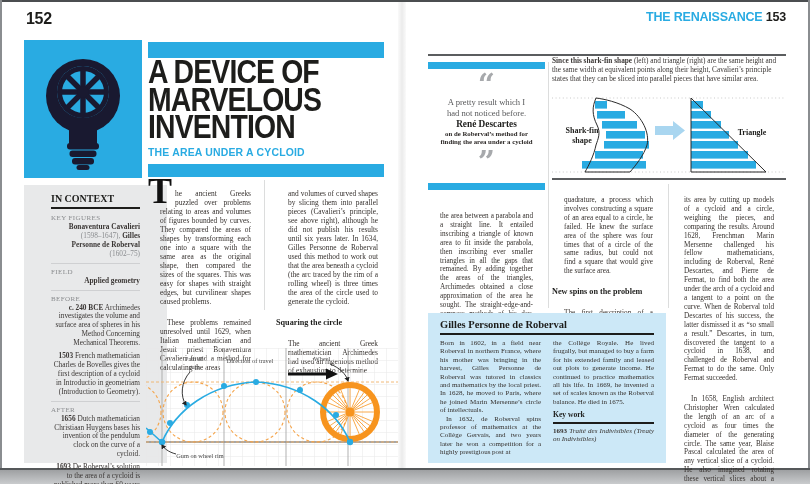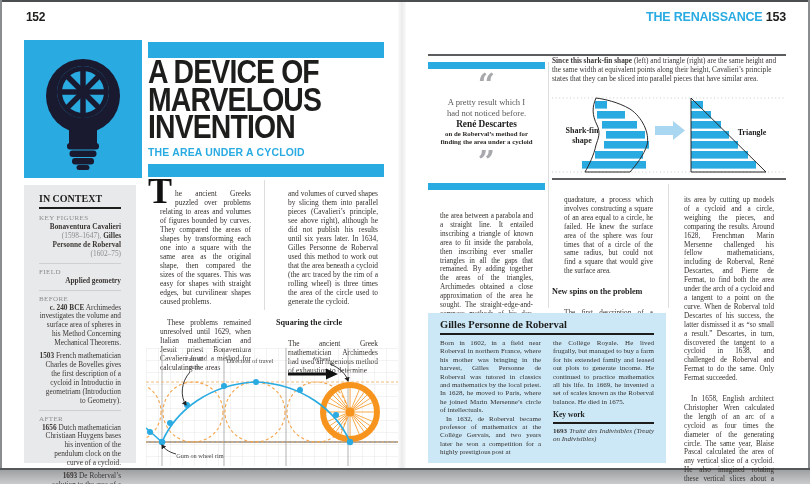--- a/index.html
+++ b/index.html
@@ -10,32 +10,32 @@
   .edge-top{left:0;top:0;width:810px;height:2px;background:#4b4e50;}
   .edge-left{left:0;top:0;width:2px;height:470px;background:#8a8d90;}
   .edge-right{right:0;top:0;width:2px;height:470px;background:#8a8d90;}
   .page-bottom-line{left:0;top:468px;width:810px;height:2px;background:#55585a;}
   .desk{left:0;top:470px;width:810px;height:14px;background:linear-gradient(#9ea0a2,#c9cbcd);}
   .fold{left:398px;top:2px;width:8px;height:466px;background:linear-gradient(to right,rgba(0,0,0,0.02),rgba(0,0,0,0.08),rgba(0,0,0,0.02));}
   .blue{color:#29abe2;}
   .bar-blue{background:#29abe2;}
 
   
-  .pagenum{font-family:"Liberation Sans",sans-serif;font-weight:bold;font-size:12px;color:#1d1d1b;letter-spacing:-0.3px;}
+  .pagenum{font-family:"Liberation Sans",sans-serif;font-weight:bold;font-size:16px;color:#1d1d1b;letter-spacing:-0.3px;}
   .section-hdr{font-family:"Liberation Sans",sans-serif;font-weight:bold;font-size:12.5px;letter-spacing:-0.2px;}
 
   
   .headline{left:148px;top:58px;width:262px;}
   .headline .line{font-family:"Liberation Sans",sans-serif;font-weight:bold;font-size:33px;line-height:27.5px;
                   color:#1d1d1b;transform:scaleX(0.86);transform-origin:left;white-space:nowrap;letter-spacing:-1px;}
   .subtitle{left:148px;top:146px;font-family:"Liberation Sans",sans-serif;font-weight:bold;font-size:11px;
             color:#29abe2;letter-spacing:0.2px;transform:scaleX(0.95);transform-origin:left;white-space:nowrap;}
 
   
-  .context{left:24px;top:185px;width:112px;height:278px;background:#e8e9ea;box-sizing:border-box;padding:8px 15px;}
+  .context{left:24px;top:185px;width:143px;height:278px;background:#e8e9ea;box-sizing:border-box;padding:8px 27px;}
   .ctx-h{font-size:10px;font-weight:bold;color:#1d1d1b;border-bottom:2.5px solid #1d1d1b;padding-bottom:3px;margin-bottom:5px;}
   .ctx-label{font-size:7px;color:#8a8c8f;letter-spacing:0.4px;margin:0 0 1px 0;}
   .ctx-p{font-size:7.3px;line-height:8.9px;margin:0 0 1px 0;color:#3a3634;text-align:right;}
   .ctx-div{border-top:1px solid #cfd0d2;margin:4px 0 4px 0;}
   .ctx-entry{margin:0 0 4px 0;}
   .b{font-weight:bold;}
 
   
   .bodycol{text-align:justify;font-size:7.4px;line-height:9px;color:#35302d;}
   .bodycol p{margin:12px;}
@@ -294,21 +294,21 @@
   <div class="abs bodycol rp-body" style="left:672px;top:184px;width:114px;">
     <p>its area by cutting up models of a cycloid and a circle, weighing the pieces, and comparing the results. Around 1628, Frenchman Marin Mersenne challenged his fellow mathematicians, including de Roberval, René Descartes, and Pierre de Fermat, to find both the area under the arch of a cycloid and a tangent to a point on the curve. When de Roberval told Descartes of his success, the latter dismissed it as “so small a result.” Descartes, in turn, discovered the tangent to a cycloid in 1638, and challenged de Roberval and Fermat to do the same. Only Fermat succeeded.</p>
     <p class="indent">In 1658, English architect Christopher Wren calculated the length of an arc of a cycloid as four times the diameter of the generating circle. The same year, Blaise Pascal calculated the area of any vertical slice of a cycloid. He also imagined rotating these vertical slices about a horizontal axis, and worked out the surface area and volume of the disks swept out by this rotation. Pascal’s use of infinitely small slices of shapes to solve the properties of cycloids would lead to the “fluxions” introduced by Isaac Newton as he developed early calculus. ■</p>
   </div>
 
   <div class="abs bio">
     <div class="bio-name">Gilles Personne de Roberval</div>
     <div class="bio-cols">
       <div class="bio-col">
         <p>Born in 1602, in a field near Roberval in northern France, where his mother was bringing in the harvest, Gilles Personne de Roberval was tutored in classics and mathematics by the local priest. In 1628, he moved to Paris, where he joined Marin Mersenne’s circle of intellectuals.</p>
-        <p class="indent">In 1632, de Roberval became professor of mathematics at the Collège Gervais, and two years later he won a competition for a highly prestigious post at</p>
+        <p class="indent">In 1632, de Roberval spins professor of mathematics at the Collège Gervais, and two years later he won a competition for a highly prestigious post at</p>
       </div>
       <div class="bio-col">
         <p>the Collège Royale. He lived frugally, but managed to buy a farm for his extended family and leased out plots to generate income. He continued to practice mathematics all his life. In 1669, he invented a set of scales known as the Roberval balance. He died in 1675.</p>
         <div class="kw-label">Key work</div>
         <div class="kw-rule"></div>
         <div class="kw-entry"><span class="b">1693 </span><span class="ital">Traité des Indivisibles (Treaty on Indivisibles)</span></div>
       </div>
     </div>
   </div>
 

